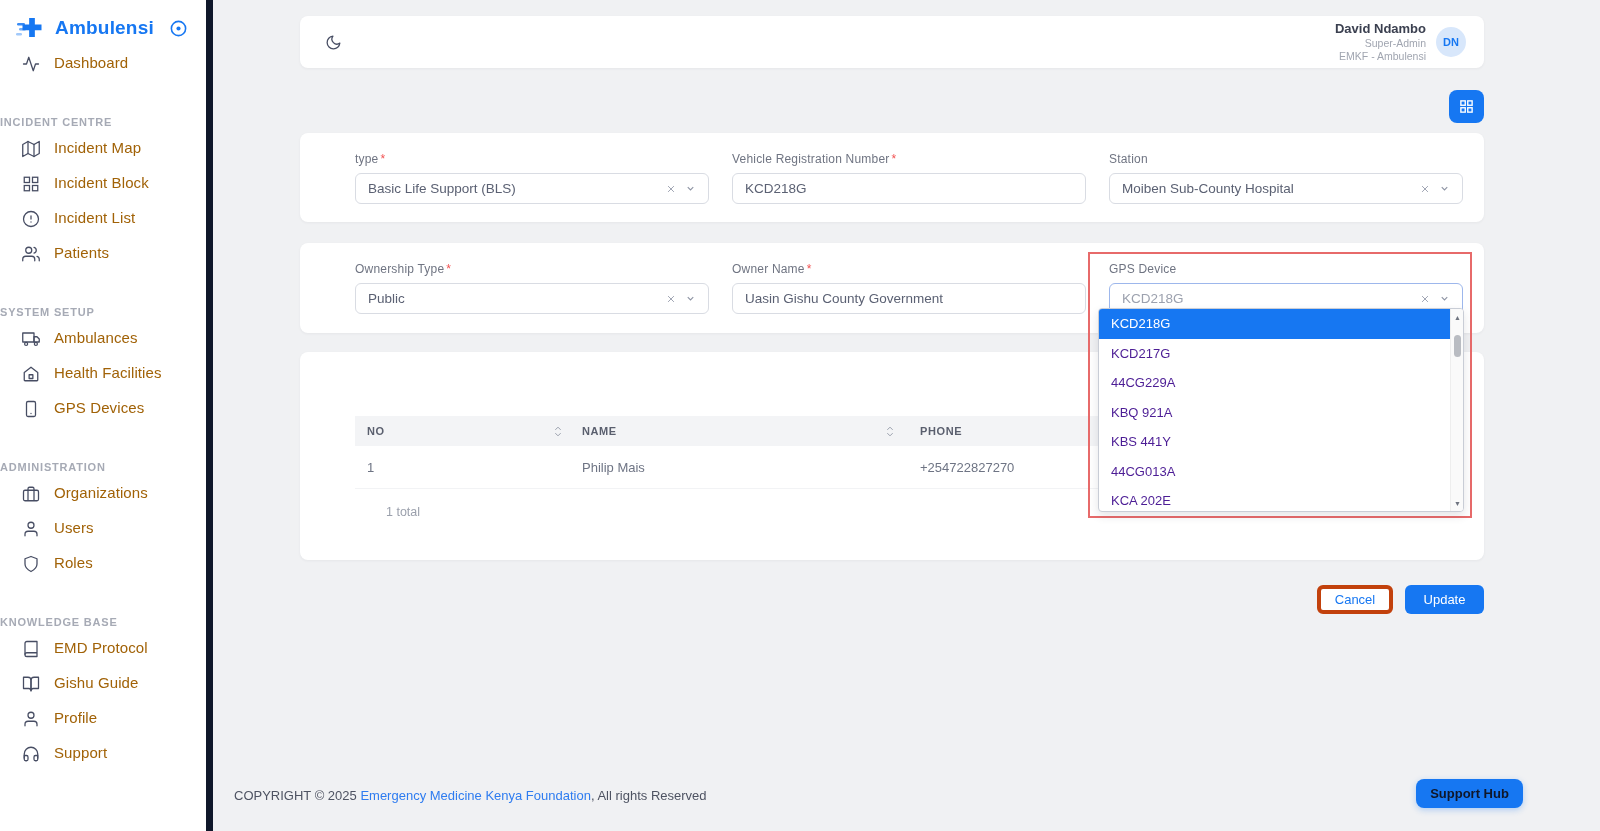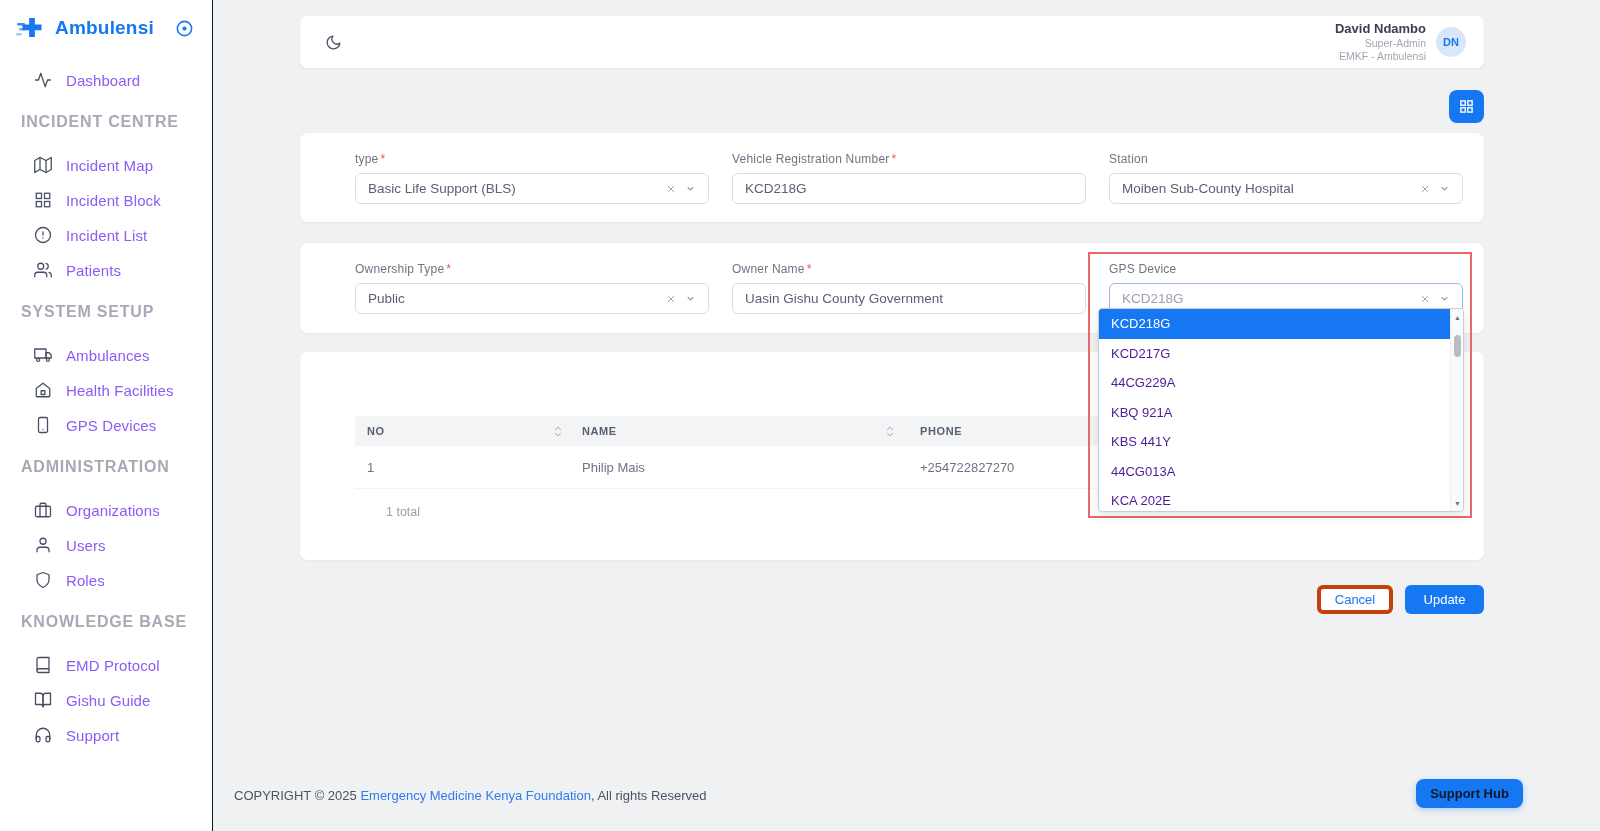--- a/index.html
+++ b/index.html
@@ -1,28 +1,28 @@
 <!DOCTYPE html>
 <html><head>
 <meta charset="utf-8">
 <style>
   * { margin:0; padding:0; box-sizing:border-box; }
   html,body { width:1600px; height:831px; overflow:hidden; }
   body { font-family:"Liberation Sans", sans-serif; background:#f0f1f3; position:relative; color:#3d4254; }
 
   
-  .sidebar { position:absolute; left:0; top:0; width:213px; height:831px; background:#fff; border-right:1px solid #0f172a; z-index:10; }
+  .sidebar { position:absolute; left:0; top:0; width:213px; height:831px; background:#fff; border-right:7px solid #0f172a; z-index:10; }
   .brand { display:flex; align-items:center; padding:15px 18px 13px 16px; }
   .brand-logo { width:30px; height:26px; flex:0 0 auto; }
   .brand-name { font-size:19px; font-weight:bold; color:#1677f2; margin-left:9px; letter-spacing:.2px; }
   .brand-toggle { margin-left:auto; color:#1677f2; display:flex; }
-  .nav-item { display:flex; align-items:flex-end; height:35px; padding-left:33px; cursor:pointer; color:#8b5cf6; }
+  .nav-item { display:flex; align-items:flex-start; height:35px; padding-left:21px; cursor:pointer; color:#a16207; }
   .nav-item .ic { width:19px; height:19px; display:flex; align-items:center; justify-content:center; color:#474d63; }
   .nav-item .lbl { margin-left:14px; font-size:15px; font-weight:500; letter-spacing:.1px; }
-  .nav-section { height:35px; margin-top:15px; display:flex; align-items:center; padding-left:21px; font-size:16px; font-weight:bold; letter-spacing:.8px; color:#a6aab5; text-transform:uppercase; }
+  .nav-section { height:35px; margin-top:15px; display:flex; align-items:center; font-size:11px; font-weight:bold; letter-spacing:.8px; color:#a6aab5; text-transform:uppercase; }
 
   
   .main { position:absolute; left:213px; top:0; right:0; height:831px; }
   .card { position:absolute; background:#fff; border-radius:8px; box-shadow:0 1px 3px rgba(40,45,60,.05);padding-left:36px; }
 
   .topbar { left:87px; top:16px; width:1184px; height:52px; display:flex; align-items:center; padding:0 18px 0 25px; }
   .moon-btn { color:#474d63; display:flex; cursor:pointer; }
   .userbox { margin-left:auto; display:flex; align-items:center; cursor:pointer; }
   .usertext { text-align:right; line-height:1.25; }
   .username { font-size:13px; font-weight:bold; color:#3b4050; }
@@ -244,20 +244,29 @@
           <svg width="18" height="18" viewBox="0 0 24 24" fill="none" stroke="currentColor" stroke-width="1.7" stroke-linejoin="round">
             <path d="M2 3h6a4 4 0 0 1 4 4v14a3 3 0 0 0-3-3H2z"></path>
             <path d="M22 3h-6a4 4 0 0 0-4 4v14a3 3 0 0 1 3-3h7z"></path>
           </svg>
         </span>
       <span class="lbl">Gishu Guide</span>
     </div>
 
     <div class="nav-item">
       <span class="ic">
+          <svg width="18" height="18" viewBox="0 0 24 24" fill="none" stroke="currentColor" stroke-width="1.7" stroke-linecap="round" stroke-linejoin="round">
+            <path d="M20 21v-2a4 4 0 0 0-4-4H8a4 4 0 0 0-4 4v2"></path>
+            <circle cx="12" cy="7" r="4"></circle>
+          </svg>
+        </span>
+      <span class="lbl">Profile</span>
+    </div>
+    <div class="nav-item">
+      <span class="ic">
           <svg width="18" height="18" viewBox="0 0 24 24" fill="none" stroke="currentColor" stroke-width="1.7" stroke-linejoin="round">
             <path d="M3 18v-6a9 9 0 0 1 18 0v6"></path>
             <path d="M21 19a2 2 0 0 1-2 2h-1a2 2 0 0 1-2-2v-3a2 2 0 0 1 2-2h3zM3 19a2 2 0 0 0 2 2h1a2 2 0 0 0 2-2v-3a2 2 0 0 0-2-2H3z"></path>
           </svg>
         </span>
       <span class="lbl">Support</span>
     </div>
   </nav>
 </aside>
 

